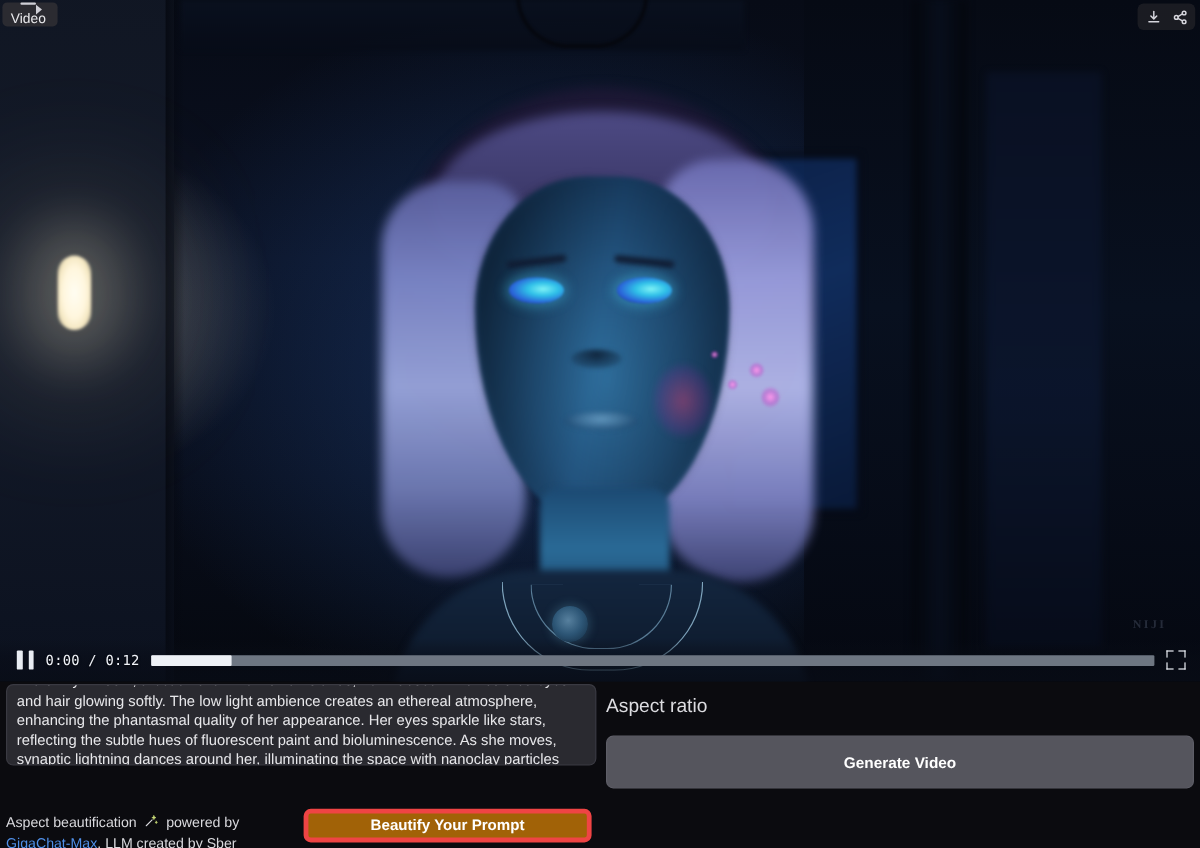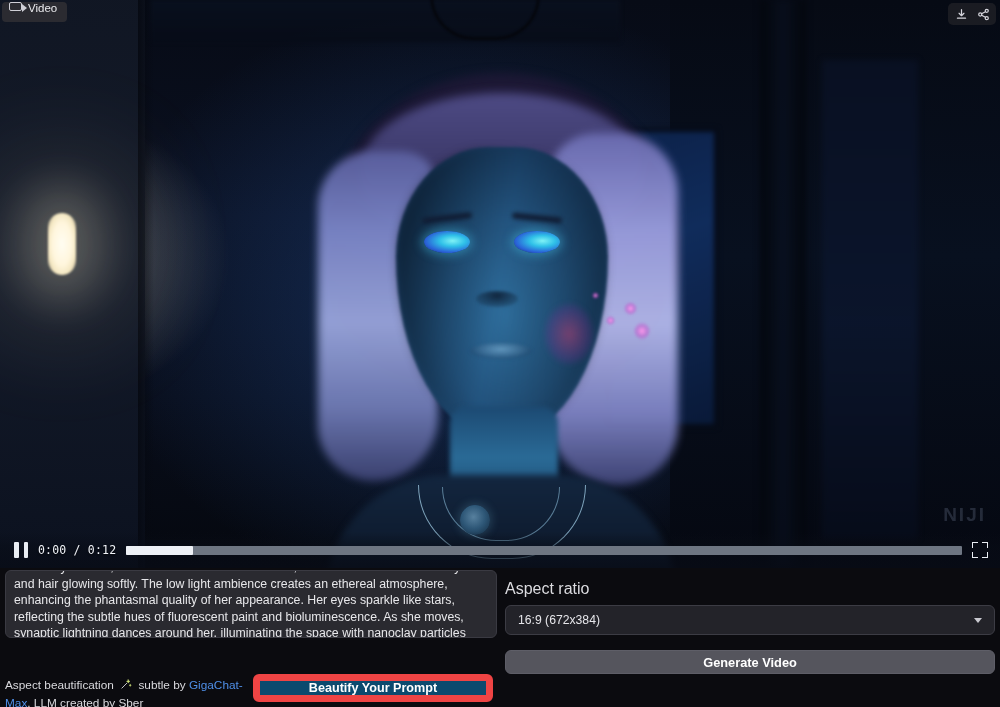--- a/index.html
+++ b/index.html
@@ -240,26 +240,27 @@
     background: radial-gradient(circle, rgba(255,150,235,0.95) 0%, rgba(200,70,200,0.45) 45%, rgba(120,40,160,0) 78%);
     filter: blur(0.8px);
   }
 
   
   .tab {
     position: absolute;
     left: 2px; top: 2px;
     height: 20px;
     padding: 0 10px 0 7px;
-    display: flex; align-items: flex-start; gap: 6px;
+    display: flex; align-items: center; gap: 6px;
     background: #2b2b31;
     border-radius: 4px;
     font-size: 11.5px;
     color: #e9e9ec;
     z-index: 6;
+    flex-direction: column;
   }
   .tab .cam {
     width: 13px; height: 9px;
     position: relative;
     border: 1.3px solid #cfcfd6;
     border-radius: 2px;
   }
   .tab .cam::after {
     content: "";
     position: absolute;
@@ -334,27 +335,27 @@
     position: absolute; width: 6px; height: 6px;
     border: 1.6px solid #e9edf3;
   }
   .fs i:nth-child(1){ left:0; top:0; border-right:none; border-bottom:none; }
   .fs i:nth-child(2){ right:0; top:0; border-left:none; border-bottom:none; }
   .fs i:nth-child(3){ left:0; bottom:0; border-right:none; border-top:none; }
   .fs i:nth-child(4){ right:0; bottom:0; border-left:none; border-top:none; }
 
   .watermark {
     position: absolute;
-    right: 14px; bottom: 42px;
-    font-size: 19px;
+    right: 28px; bottom: 42px;
+    font-size: 10px;
     letter-spacing: 2px;
     font-weight: 700;
     color: rgba(150,165,195,0.22);
     z-index: 4;
-    font-family: Liberation Sans, sans-serif;
+    font-family: Liberation Serif, serif;
   }
 
   
   .bottom {
     position: absolute;
     left: 0; top: 568px;
     width: 1000px; height: 139px;
     background: #0b0b0f;
   }
 
@@ -397,22 +398,22 @@
     display: inline-block;
     vertical-align: -1px;
     margin: 0 3px;
   }
   .beaut-note a {
     color: #4f8fe8;
     text-decoration: none;
   }
   .beaut-btn {
     width: 240px; height: 28px;
-    background: #0c4a6e;
-    border: 7px solid #ef4444;
+    background: #a16207;
+    border: 4px solid #ef4444;
     border-radius: 6px;
     color: #fff;
     font-size: 12.6px;
     font-weight: 700;
     display: flex; align-items: center; justify-content: center;
   }
 
   .field-label {
     font-size: 16px;
     color: #dcdce0;
@@ -433,21 +434,21 @@
     position: absolute;
     right: 12px; top: 50%;
     margin-top: -2px;
     width: 0; height: 0;
     border-left: 4.5px solid transparent;
     border-right: 4.5px solid transparent;
     border-top: 5px solid #c9c9d0;
   }
   .gen-btn {
     margin-top: 15px;
-    width: 490px; height: 24px;
+    width: 490px; height: 44px;
     background: #55555d;
     border: 1px solid #5e5e67;
     border-radius: 6px;
     color: #fff;
     font-size: 12.8px;
     font-weight: 700;
     display: flex; align-items: center; justify-content: center;
   }
 </style>
 </head>
@@ -550,30 +551,26 @@
       <div class="beaut-row">
         <div class="beaut-note">
           <span>Aspect beautification</span>
           <span class="spark-ic">
             <svg width="12" height="12" viewBox="0 0 16 16" fill="none" stroke="#d9d9dd" stroke-width="1.2" stroke-linecap="round">
               <path d="M2.5 13.5 9 7"></path>
               <path d="M11 2.2l.7 1.6 1.6.7-1.6.7-.7 1.6-.7-1.6-1.6-.7 1.6-.7z" fill="#cfe27a" stroke="#cfe27a" stroke-width="0.6"></path>
               <path d="M13.6 8.3l.45 1 1 .45-1 .45-.45 1-.45-1-1-.45 1-.45z" fill="#cfe27a" stroke="#cfe27a" stroke-width="0.5"></path>
             </svg>
           </span>
-          <span>subtle by</span>
+          <span>powered by</span>
           <a href="#">GigaChat-Max</a><span>, LLM created by Sber</span>
         </div>
         <div class="beaut-btn">Beautify Your Prompt</div>
       </div>
     </div>
 
     <div class="col-right">
       <div class="field-label">Aspect ratio</div>
-      <div class="select">
-        <span>16:9 (672x384)</span>
-        <span class="caret"></span>
-      </div>
       <div class="gen-btn">Generate Video</div>
     </div>
 
   </div>
 </div>
 
 </body></html>

